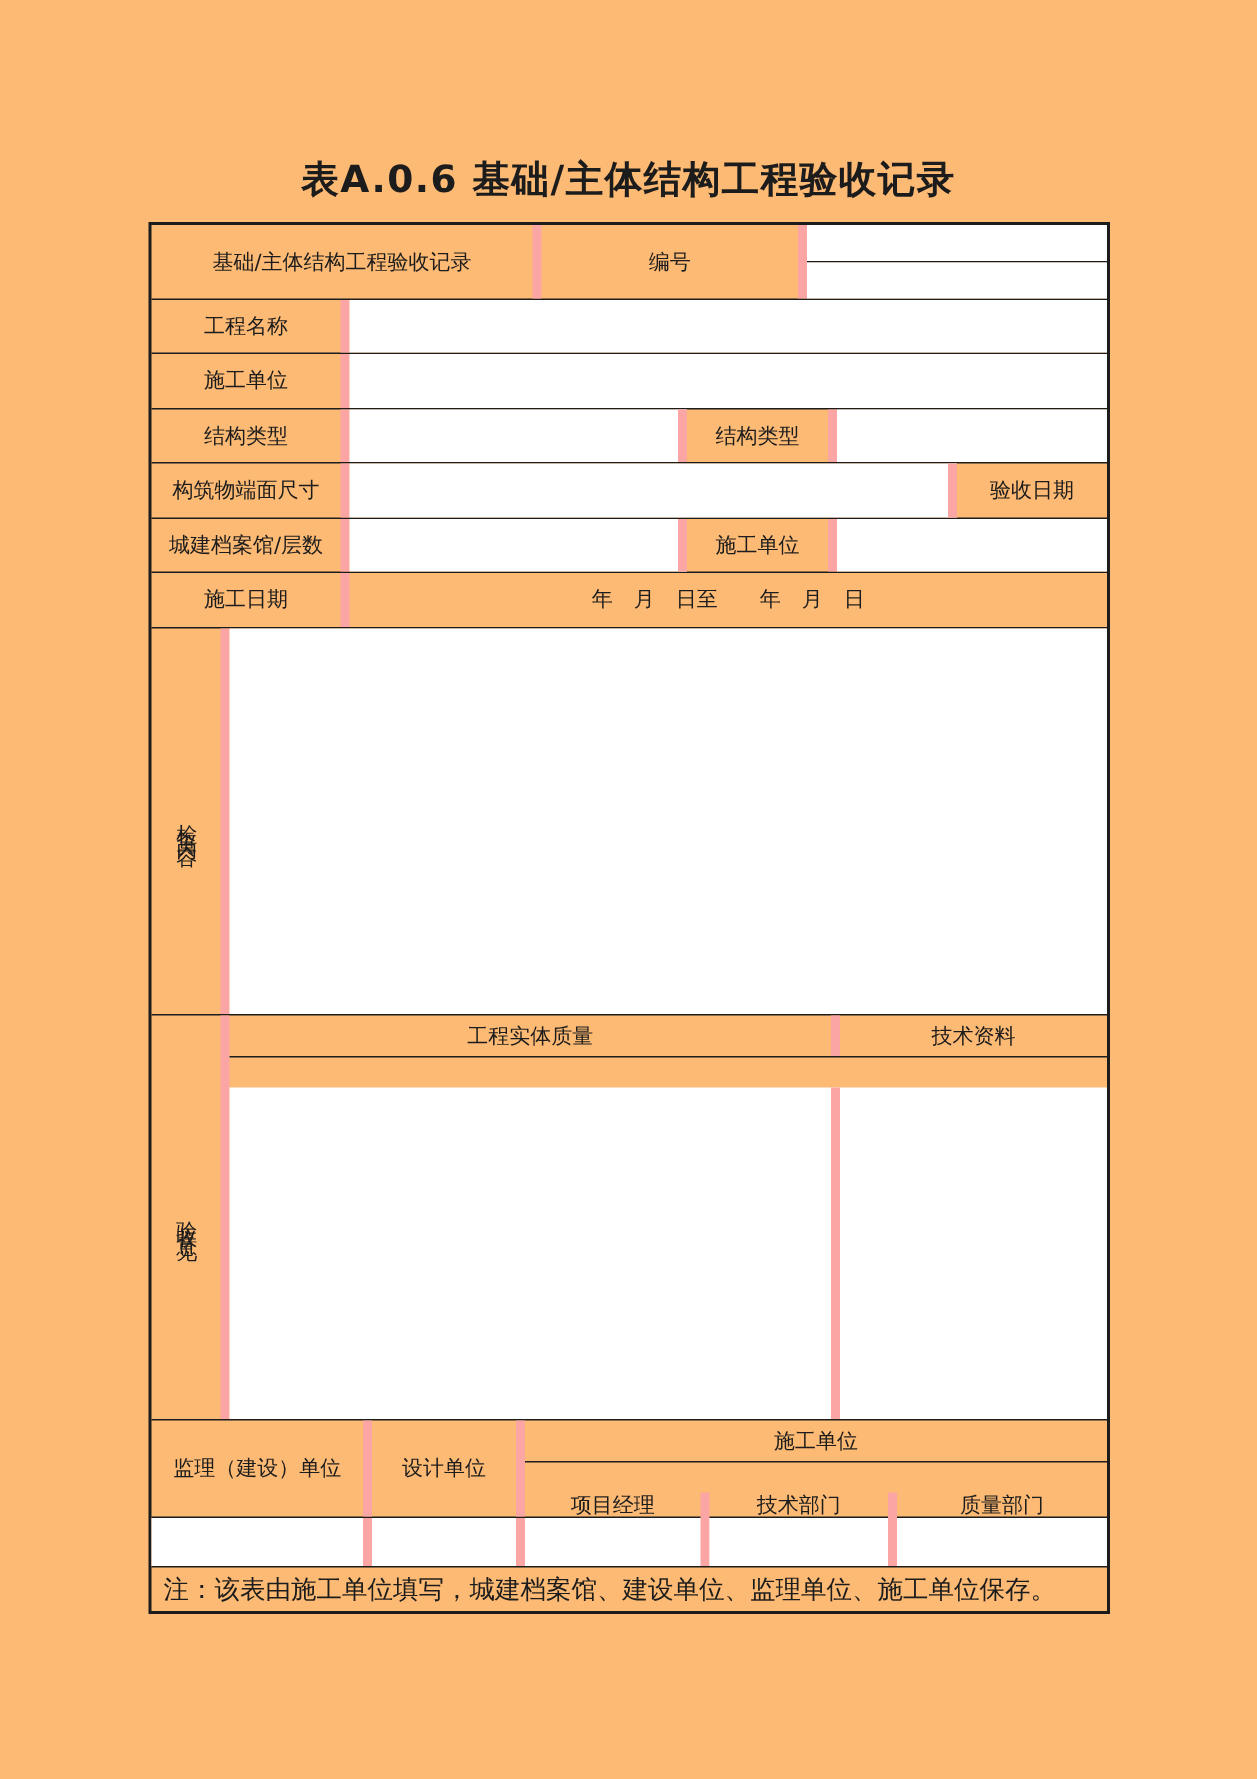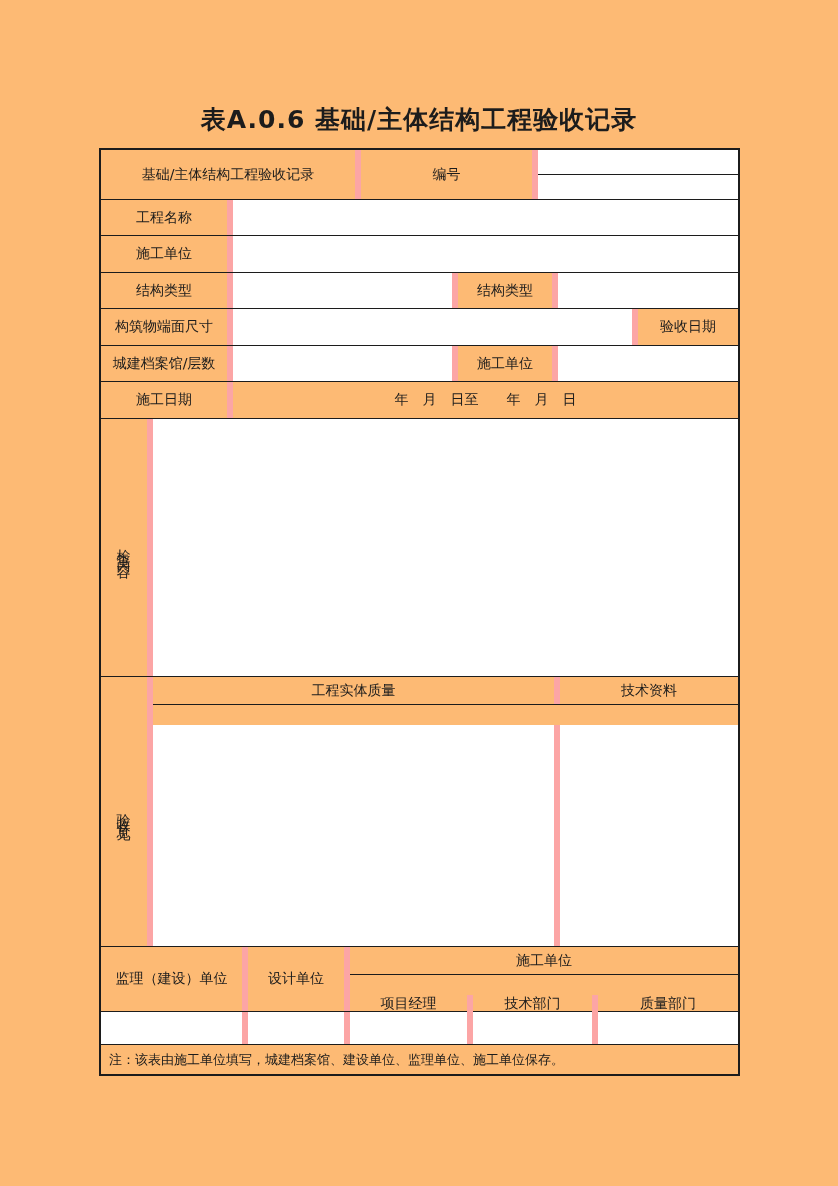--- a/index.html
+++ b/index.html
@@ -75,21 +75,21 @@
   }
 
   .stack { display: flex; flex-direction: column; flex: 1 1 auto; }
   .half { flex: 1 1 50%; border-bottom: 1px solid #1c1c1c; }
   .half:last-child { border-bottom: none; }
 
   .note-cell {
     justify-content: flex-start;
     text-align: left;
     padding-left: 8px;
-    font-size: 13px;
+    font-size: 17px;
   }
   .fill { background: #ffffff; }
 </style>
 </head>
 <body>
 
 <div class="page">
 
   <div class="doc-title">表A.0.6 基础/主体结构工程验收记录</div>
 

